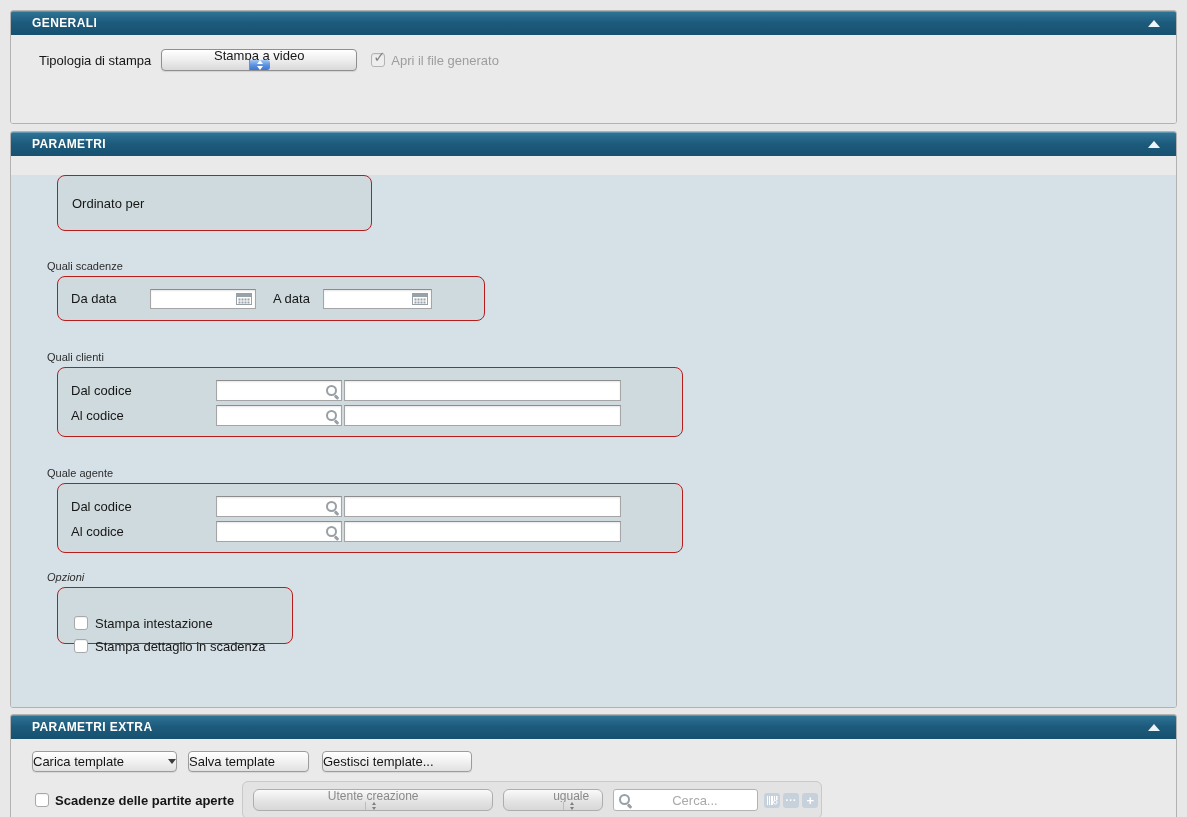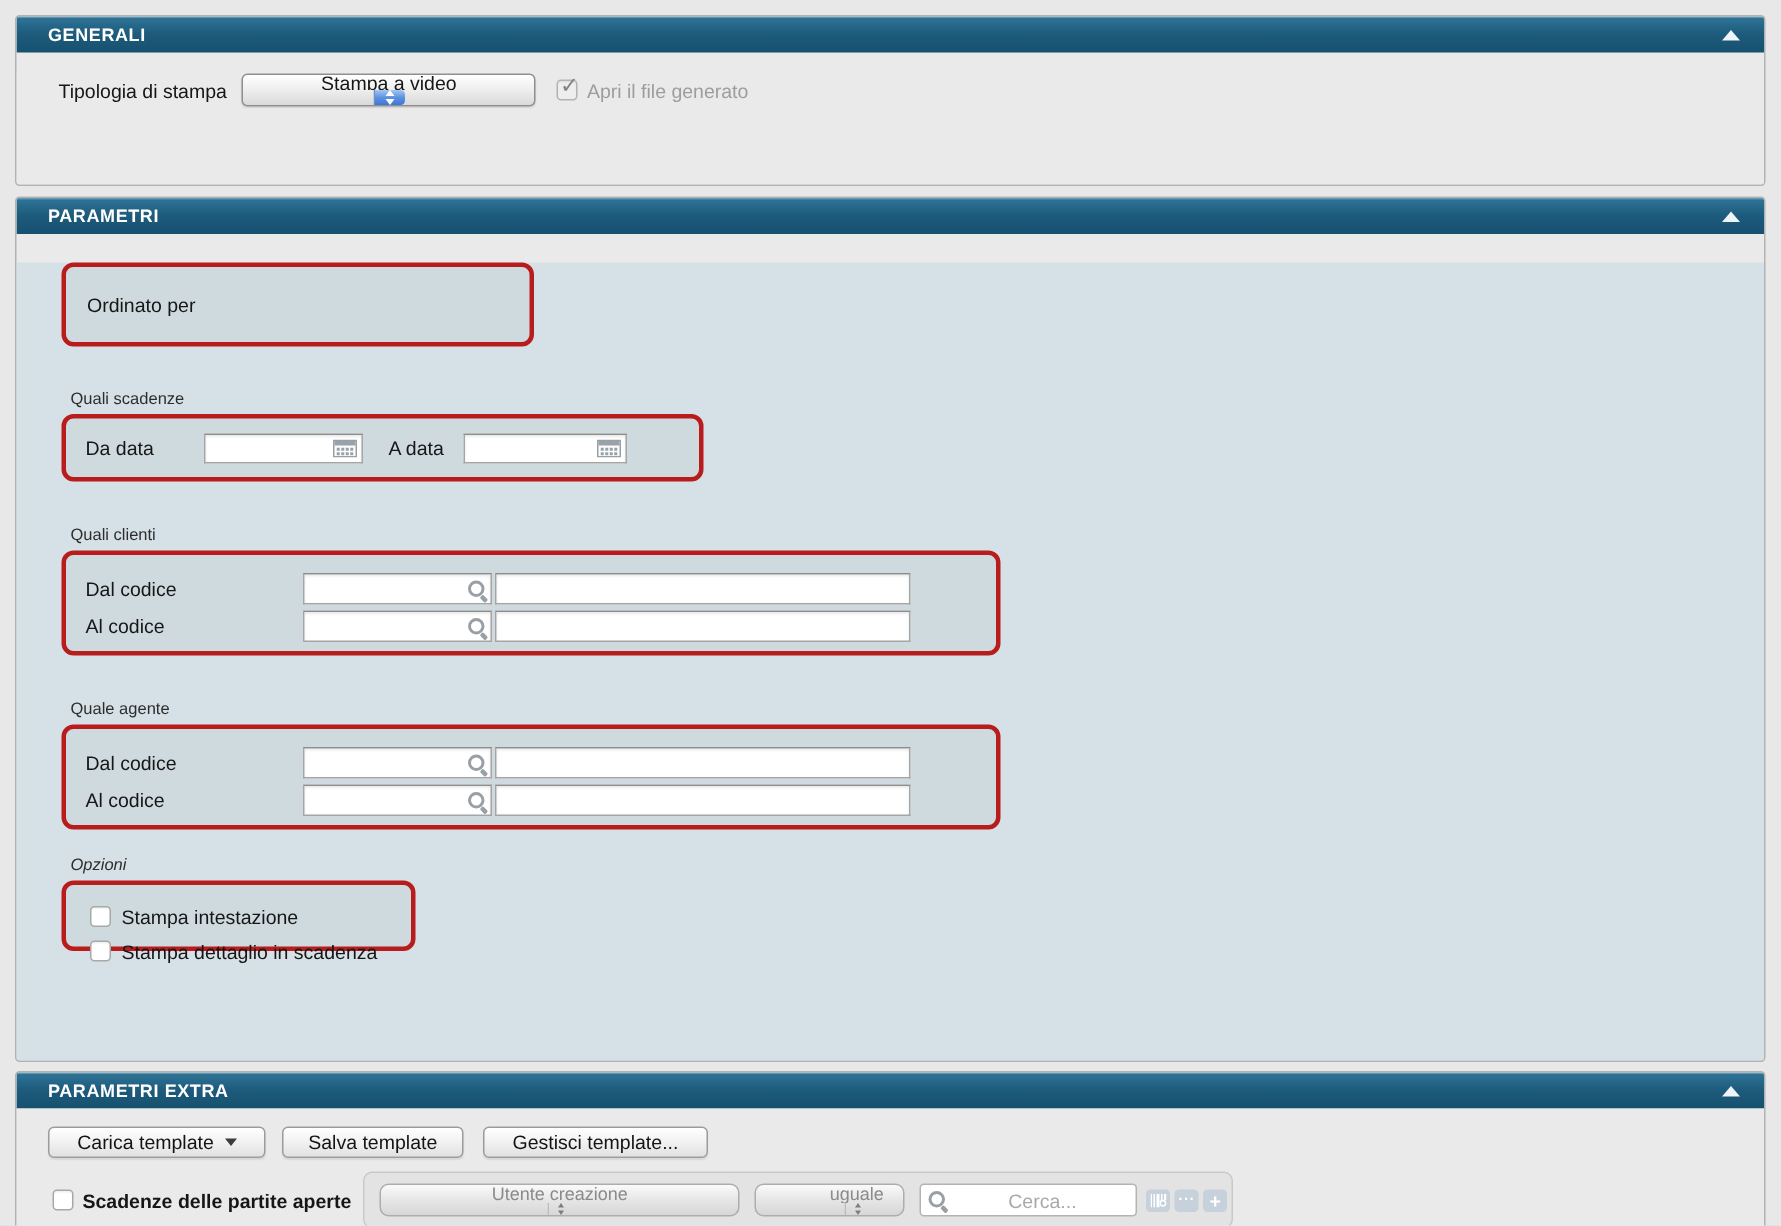--- a/index.html
+++ b/index.html
@@ -105,21 +105,21 @@
   .generali-body { height:75px; background:#eaeaea; }
   .generali-row { margin:13px 0 0 28px; display:flex; align-items:center; height:24px; }
   .lbl { white-space:nowrap; }
   .lbl-tipologia { margin-right:10px; }
   .popup-tipologia { width:196px; }
   .generali-row .cb { margin-left:14px; }
   .lbl-disabled { color:#9d9d9d; margin-left:6px; }
 
   
   .parametri-body { height:532px; background:#d6e1e7; padding-left:18px; }
-  .gbox { background:#cfdade; border:3px solid #b91c1c; border-radius:8px; margin-left:12px; }
+  .gbox { background:#cfdade; border:1px solid #b91c1c; border-radius:8px; margin-left:28px; }
   .section-label { font-size:11px; color:#2d2d2d; margin-left:18px; }
 
   .box-ordinato { width:315px; height:56px; margin-top:19px; display:flex; align-items:center; padding-left:14px; }
   .lbl-ordinato { width:91px; }
   .popup-ordinato { width:194px; }
 
   .sl-scadenze { margin-top:29px; }
   .box-scadenze { width:428px; height:45px; margin-top:4px; display:flex; align-items:center; padding-left:13px; }
   .lbl-dadata { width:79px; }
   .date-field { width:106px; }
@@ -128,32 +128,32 @@
   .cal { flex:none; margin-right:3px; display:block; }
 
   .sl-clienti, .sl-agente { margin-top:30px; }
   .box-codes { width:626px; height:70px; margin-top:4px; padding:12px 0 0 13px; }
   .code-row { display:flex; align-items:center; height:21px; margin-bottom:4px; }
   .lbl-code { width:145px; }
   .lookup { width:126px; height:21px; }
   .desc-fld { width:277px; height:21px; margin-left:2px; }
 
   .sl-opzioni { margin-top:18px;font-style:italic; }
-  .box-opzioni { width:236px; height:47px; margin-top:4px; padding:10px 0 0 16px; }
+  .box-opzioni { width:236px; height:57px; margin-top:4px; padding:24px 0 0 16px; }
   .opt-row { display:flex; align-items:center; height:22px; margin-bottom:1px; }
   .opt-row .lbl { margin-left:7px; }
 
   
   .extra-body { height:99px; background:#eaeaea; padding:12px 0 0 21px; }
   .btn-row { display:flex; align-items:center; }
   .tbtn {
     height:21px; border:1px solid #9c9c9c; border-radius:4px;
     background:linear-gradient(#ffffff,#f1f1f1 50%,#e1e1e1);
     box-shadow:0 1px 1px rgba(0,0,0,.08), inset 0 1px 0 #fff;
-    display:flex; align-items:center; justify-content:center;
+    display:flex; align-items:center; justify-content:space-between;
     font-family:inherit; font-size:13px; color:#141414; cursor:pointer; padding:0;
   }
   .btn-carica { width:145px; margin-right:11px; }
   .btn-salva  { width:121px; margin-right:13px; }
   .btn-gestisci { width:150px; }
   .caret {
     display:inline-block; margin-left:7px;
     border-left:4px solid transparent; border-right:4px solid transparent;
     border-top:5px solid #3c3c3c;
   }

